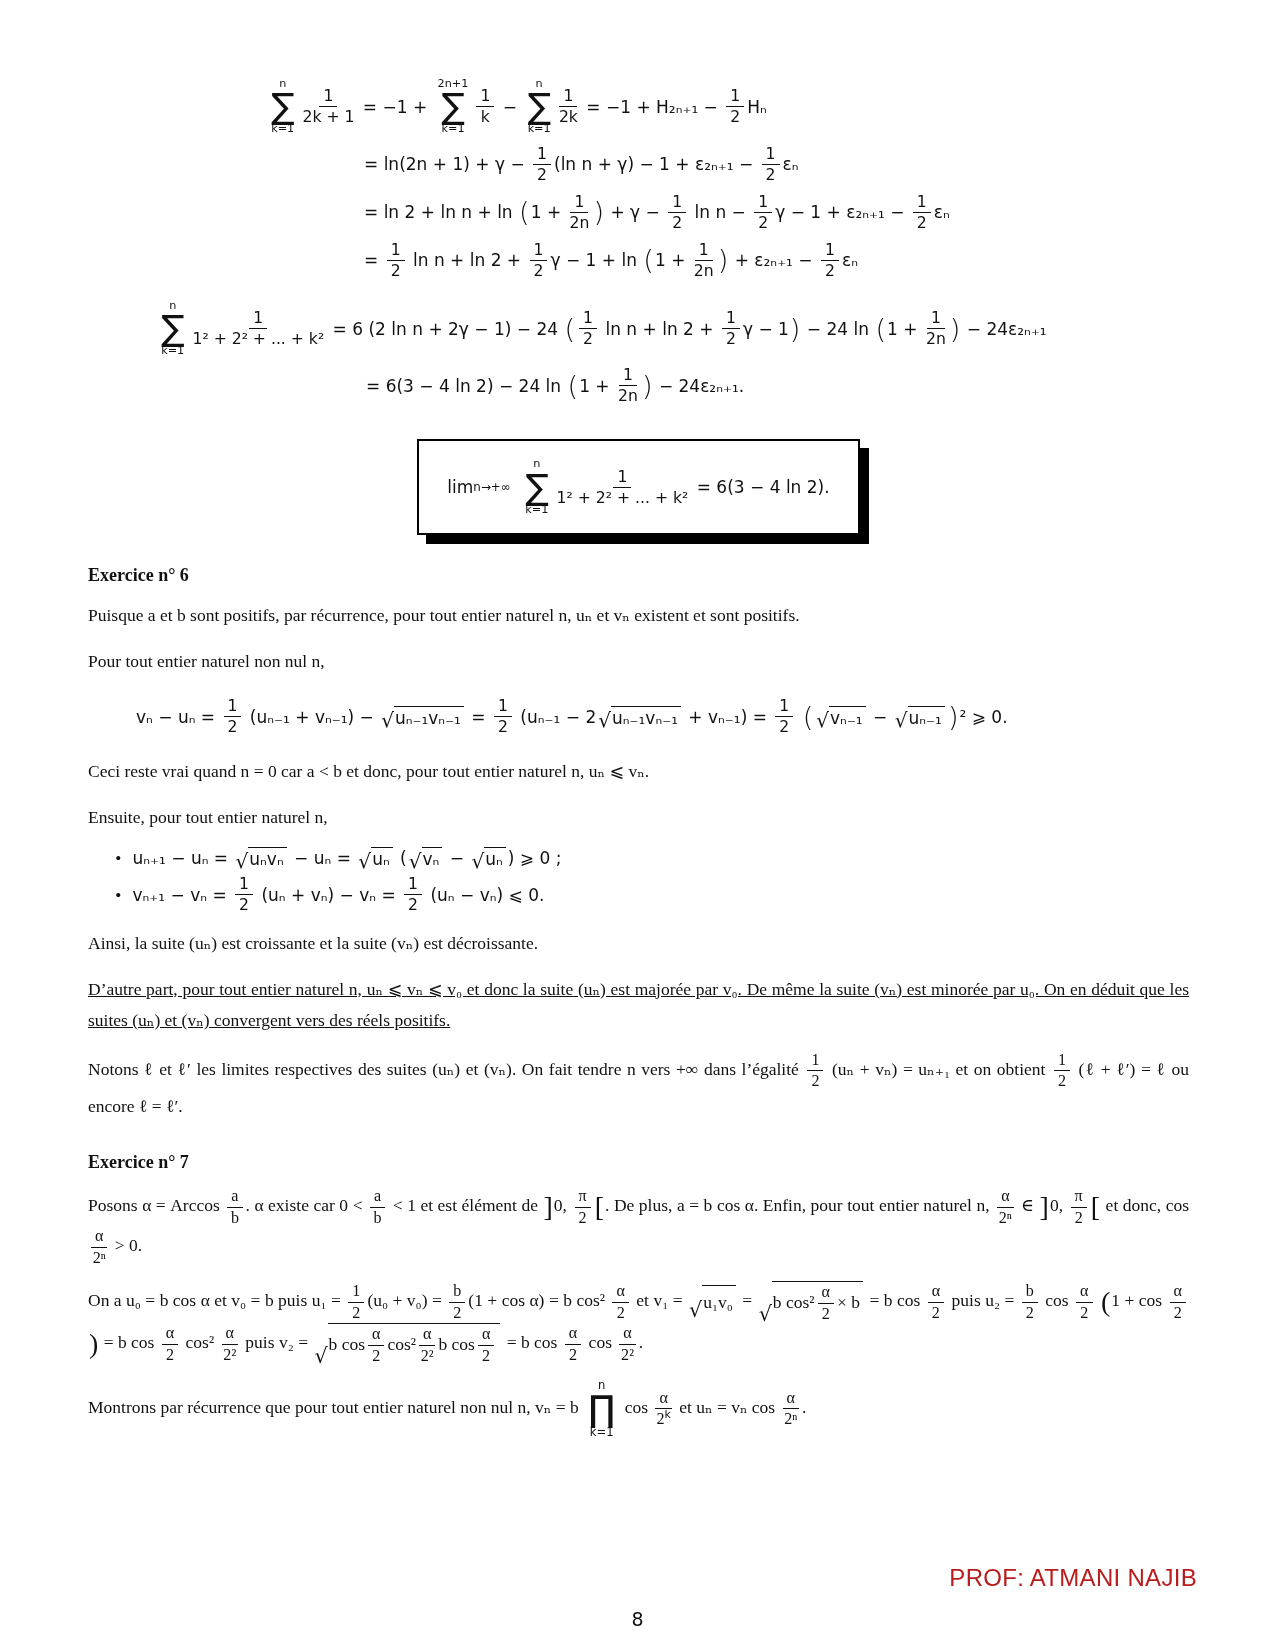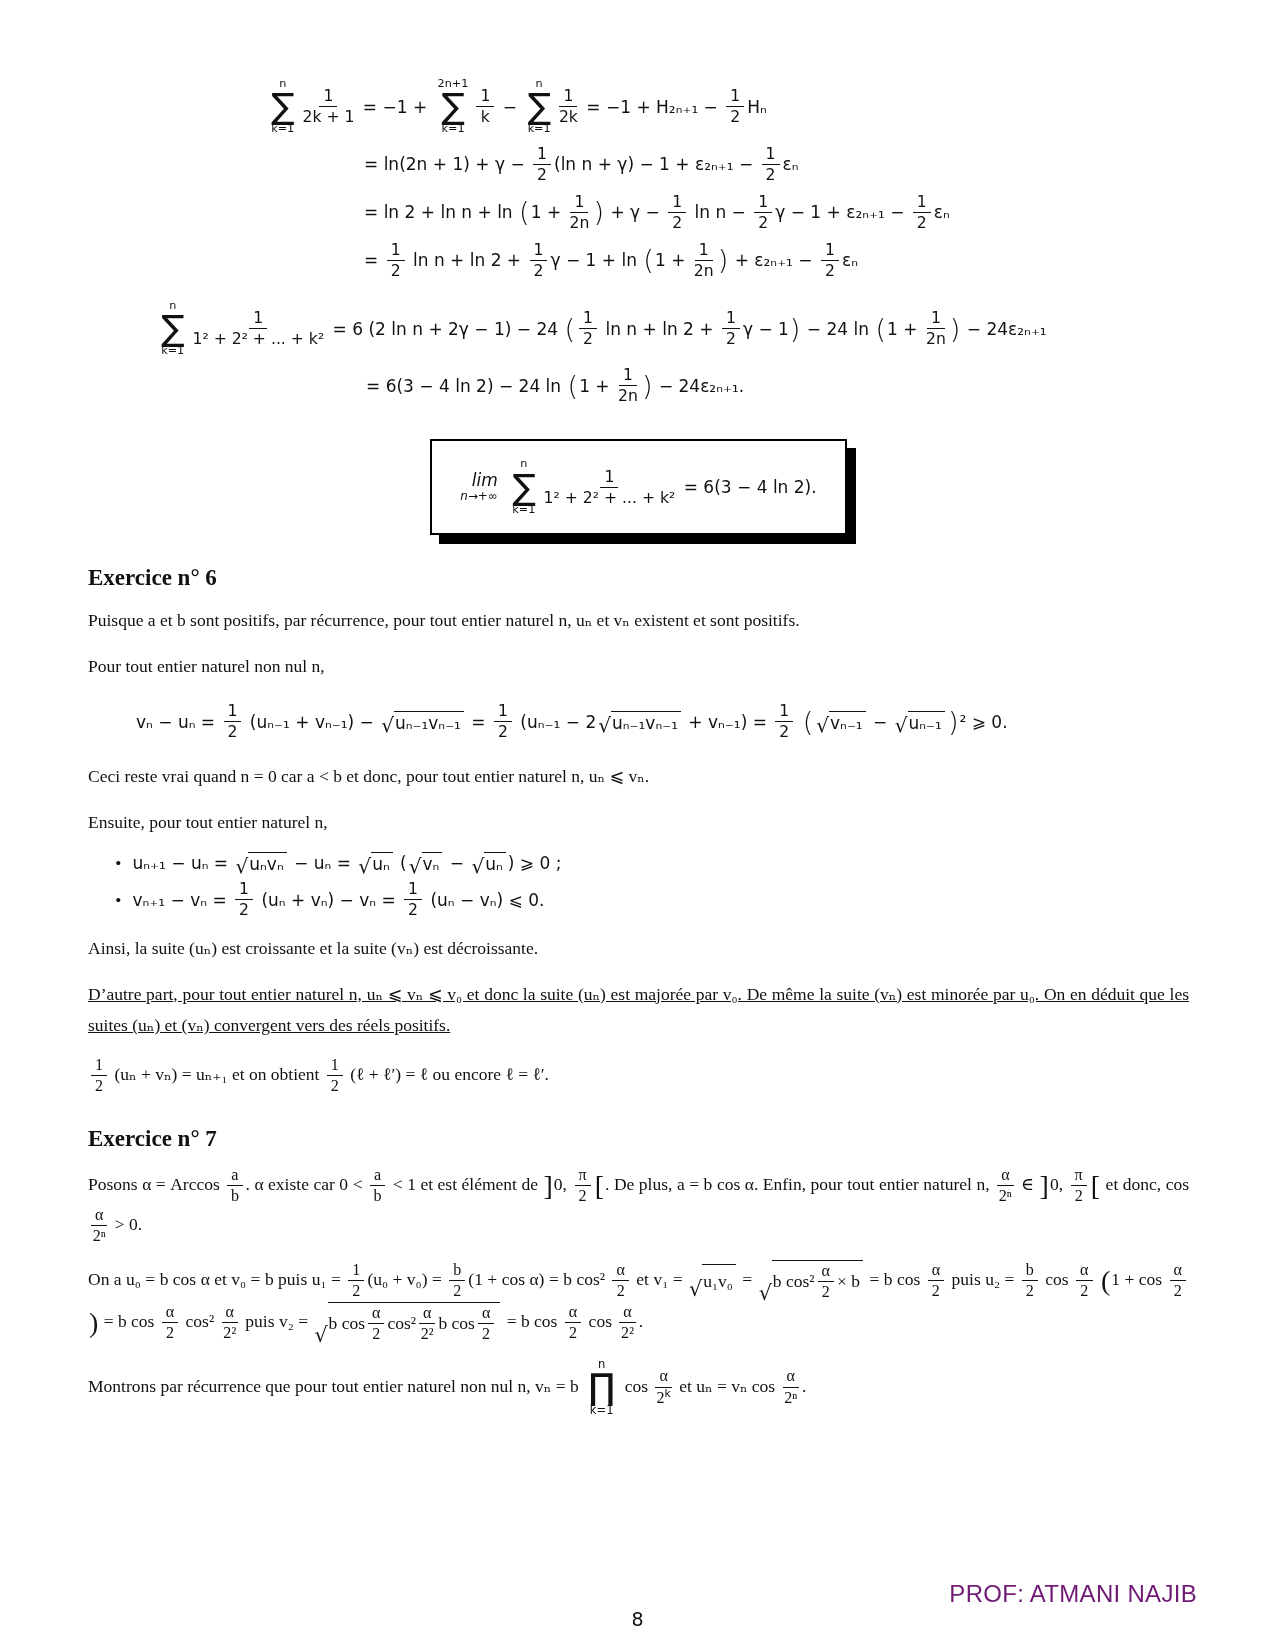--- a/index.html
+++ b/index.html
@@ -3,56 +3,56 @@
 <meta charset="utf-8">
 <style>
   html,body{margin:0;padding:0;}
   body{background:#ffffff;width:1275px;height:1650px;overflow:hidden;position:relative;
        font-family:"Liberation Serif","DejaVu Serif","DejaVu Sans",serif;color:#111;}
   #page{position:relative;width:1275px;height:1650px;box-sizing:border-box;
         padding:58px 86px 0 88px;}
   
   .para{font-size:17.5px;line-height:1.8;margin:14px 0;text-align:justify;}
   .para.tight{margin-top:2px;text-decoration:underline;}
-  .heading{font-weight:bold;font-size:23px;margin:30px 0 10px 0;}
+  .heading{font-weight:bold;font-size:18px;margin:30px 0 10px 0;}
   
   .math-block{margin:20px 0;font-family:"DejaVu Sans",sans-serif;}
   .math-line{display:flex;align-items:center;font-size:17px;margin:9px 0;white-space:pre;}
   .mtext{white-space:pre;}
   .para .mtext{white-space:normal;font-family:"Liberation Serif","DejaVu Serif","DejaVu Sans",serif;}
   .para .frac,.para .sqrt,.para .bigop{font-family:"DejaVu Sans",sans-serif;}
   .frac{display:inline-flex;flex-direction:column;align-items:center;vertical-align:middle;
         margin:0 3px;font-size:0.92em;line-height:1.15;}
   .frac .num{border-bottom:1.4px solid currentColor;padding:0 4px 1px 4px;text-align:center;}
   .frac .den{padding-top:1px;text-align:center;}
   .bigop{display:inline-flex;flex-direction:column;align-items:center;vertical-align:middle;
          margin:0 5px;line-height:1;}
   .bigop .lim{font-size:0.66em;line-height:1.1;}
   .bigop .opsym{font-size:2.05em;line-height:0.95;}
   .sqrt{display:inline-flex;align-items:flex-end;vertical-align:middle;margin:0 2px;}
   .sqrt .rad{font-size:1.18em;line-height:0.9;transform:translateY(1px);}
   .sqrt .radc{display:inline-flex;align-items:center;border-top:1.5px solid currentColor;
               padding:1px 3px 0 1px;text-align:center;}
-  .under{display:inline-flex;flex-direction:column;align-items:flex-end;vertical-align:middle;
-         margin-right:4px;line-height:1;font-style:italic;}
+  .under{display:inline-flex;flex-direction:row;align-items:center;vertical-align:middle;
+         margin-right:4px;line-height:1;}
   .under .ubot{font-size:0.7em;line-height:1.2;}
   .bigp{font-size:1.6em;font-weight:300;line-height:0;vertical-align:middle;margin:0 1px;}
   .sup{font-size:0.68em;vertical-align:super;line-height:0;}
   
   .bullets{margin:8px 0;}
   .bullet-row{display:flex;align-items:center;margin:6px 0 6px 26px;font-size:17px;
               font-family:"DejaVu Sans",sans-serif;white-space:pre;}
   .bullet-glyph{margin-right:10px;font-size:0.85em;}
   
   .box-wrap{display:flex;justify-content:center;margin:34px 0 30px 0;}
   .boxed{border:2.5px solid #000;background:#fff;box-shadow:9px 9px 0 0 #000;
          padding:8px 28px;font-family:"DejaVu Sans",sans-serif;}
   
-  .prof{position:absolute;right:78px;bottom:42px;font-family:"Liberation Sans","DejaVu Sans",sans-serif;
-        font-size:24px;letter-spacing:0.3px;color:#701a75;}
+  .prof{position:absolute;right:78px;bottom:58px;font-family:"Liberation Sans","DejaVu Sans",sans-serif;
+        font-size:24px;letter-spacing:0.3px;color:#b91c1c;}
   .pagenum{position:absolute;left:0;right:0;bottom:20px;text-align:center;
            font-family:"DejaVu Sans",sans-serif;font-size:19px;}
 </style>
 </head>
 <body>
 
 <div id="page">
   <div id="doc">
       <div class="math-block">
         <div class="math-line" style="margin-left: 178px;"><span class="bigop"><span class="lim">n</span><span class="opsym">∑</span><span class="lim">k=1</span></span><span class="frac"><span class="num"><span class="mtext">1</span></span><span class="den"><span class="mtext">2k + 1</span></span></span><span class="mtext"> = −1 + </span><span class="bigop"><span class="lim">2n+1</span><span class="opsym">∑</span><span class="lim">k=1</span></span><span class="frac"><span class="num"><span class="mtext">1</span></span><span class="den"><span class="mtext">k</span></span></span><span class="mtext"> − </span><span class="bigop"><span class="lim">n</span><span class="opsym">∑</span><span class="lim">k=1</span></span><span class="frac"><span class="num"><span class="mtext">1</span></span><span class="den"><span class="mtext">2k</span></span></span><span class="mtext"> = −1 + H₂ₙ₊₁ − </span><span class="frac"><span class="num"><span class="mtext">1</span></span><span class="den"><span class="mtext">2</span></span></span><span class="mtext">Hₙ</span></div>
@@ -76,21 +76,21 @@
         <div class="math-line" style="margin-left: 48px;"><span class="mtext">vₙ − uₙ = </span><span class="frac"><span class="num"><span class="mtext">1</span></span><span class="den"><span class="mtext">2</span></span></span><span class="mtext"> (uₙ₋₁ + vₙ₋₁) − </span><span class="sqrt"><span class="rad">√</span><span class="radc"><span class="mtext">uₙ₋₁vₙ₋₁</span></span></span><span class="mtext"> = </span><span class="frac"><span class="num"><span class="mtext">1</span></span><span class="den"><span class="mtext">2</span></span></span><span class="mtext"> (uₙ₋₁ − 2</span><span class="sqrt"><span class="rad">√</span><span class="radc"><span class="mtext">uₙ₋₁vₙ₋₁</span></span></span><span class="mtext"> + vₙ₋₁) = </span><span class="frac"><span class="num"><span class="mtext">1</span></span><span class="den"><span class="mtext">2</span></span></span><span class="mtext"> </span><span class="bigp">(</span><span class="sqrt"><span class="rad">√</span><span class="radc"><span class="mtext">vₙ₋₁</span></span></span><span class="mtext"> − </span><span class="sqrt"><span class="rad">√</span><span class="radc"><span class="mtext">uₙ₋₁</span></span></span><span class="bigp">)</span><span class="mtext">² ⩾ 0.</span></div>
       </div>
       <div class="para"><span class="mtext">Ceci reste vrai quand n = 0 car a &lt; b et donc, pour tout entier naturel n, uₙ ⩽ vₙ.</span></div>
       <div class="para"><span class="mtext">Ensuite, pour tout entier naturel n,</span></div>
       <div class="bullets">
         <div class="bullet-row"><span class="bullet-glyph">•</span><span class="mtext">uₙ₊₁ − uₙ = </span><span class="sqrt"><span class="rad">√</span><span class="radc"><span class="mtext">uₙvₙ</span></span></span><span class="mtext"> − uₙ = </span><span class="sqrt"><span class="rad">√</span><span class="radc"><span class="mtext">uₙ</span></span></span><span class="mtext"> (</span><span class="sqrt"><span class="rad">√</span><span class="radc"><span class="mtext">vₙ</span></span></span><span class="mtext"> − </span><span class="sqrt"><span class="rad">√</span><span class="radc"><span class="mtext">uₙ</span></span></span><span class="mtext">) ⩾ 0 ;</span></div>
         <div class="bullet-row"><span class="bullet-glyph">•</span><span class="mtext">vₙ₊₁ − vₙ = </span><span class="frac"><span class="num"><span class="mtext">1</span></span><span class="den"><span class="mtext">2</span></span></span><span class="mtext"> (uₙ + vₙ) − vₙ = </span><span class="frac"><span class="num"><span class="mtext">1</span></span><span class="den"><span class="mtext">2</span></span></span><span class="mtext"> (uₙ − vₙ) ⩽ 0.</span></div>
       </div>
       <div class="para"><span class="mtext">Ainsi, la suite (uₙ) est croissante et la suite (vₙ) est décroissante.</span></div>
       <div class="para tight"><span class="mtext">D’autre part, pour tout entier naturel n, uₙ ⩽ vₙ ⩽ v₀ et donc la suite (uₙ) est majorée par v₀. De même la suite (vₙ) est minorée par u₀. On en déduit que les suites (uₙ) et (vₙ) convergent vers des réels positifs.</span></div>
-      <div class="para"><span class="frac">
+      <div class="para"><span class="mtext">Notons ℓ et ℓ′ les limites respectives des suites (uₙ) et (vₙ). On fait tendre n vers +∞ dans l’égalité </span><span class="frac">
           <span class="num"><span class="mtext">1</span></span>
           <span class="den"><span class="mtext">2</span></span>
         </span><span class="mtext"> (uₙ + vₙ) = uₙ₊₁ et on obtient </span><span class="frac">
           <span class="num"><span class="mtext">1</span></span>
           <span class="den"><span class="mtext">2</span></span>
         </span><span class="mtext"> (ℓ + ℓ′) = ℓ ou encore ℓ = ℓ′.</span></div>
       <div class="heading">Exercice n° 7</div>
       <div class="para"><span class="mtext">Posons α = Arccos </span><span class="frac">
           <span class="num"><span class="mtext">a</span></span>
           <span class="den"><span class="mtext">b</span></span>

